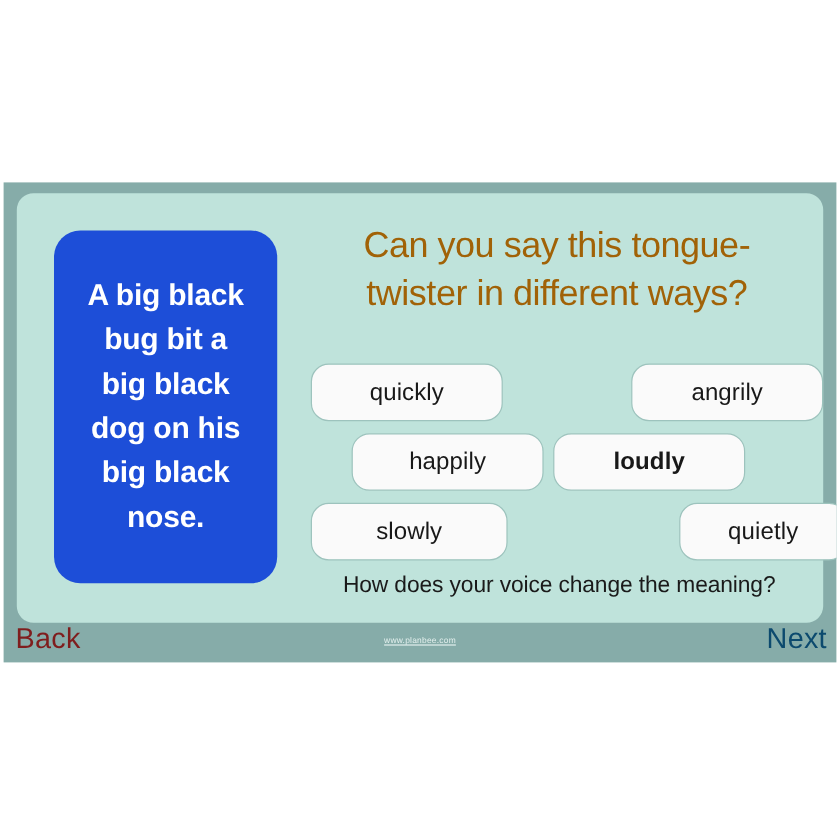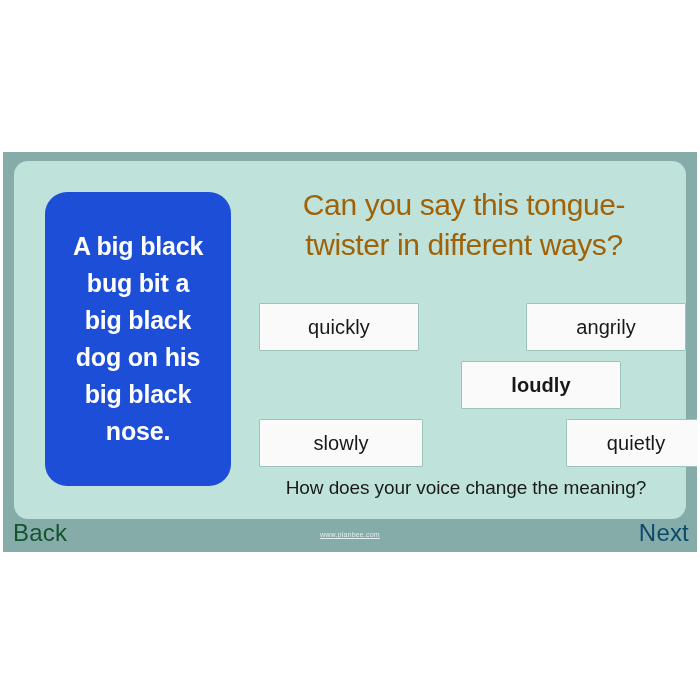--- a/index.html
+++ b/index.html
@@ -91,21 +91,21 @@
     letter-spacing: -0.4px;
     white-space: pre-line;
   }
 
   
   .pill {
     position: absolute;
     height: 48px;
     background: #fafafa;
     border: 1.6px solid #9dc3bd;
-    border-radius: 1px;
+    border-radius: 15px;
     display: flex;
     align-items: center;
     justify-content: center;
     box-sizing: border-box;
     color: #181818;
     font-size: 20px;
     letter-spacing: 0.1px;
   }
 
   .pill-0 { left: 13px;  top: 126px; width: 160px; }
@@ -124,21 +124,21 @@
     color: #1a1a1a;
     font-size: 19px;
     letter-spacing: -0.1px;
   }
 
   
   #nav-back {
     position: absolute;
     left: 10px;
     bottom: 5px;
-    color: #14532d;
+    color: #7f1d1d;
     font-size: 24px;
     letter-spacing: 0.2px;
   }
   #nav-next {
     position: absolute;
     right: 8px;
     bottom: 5px;
     color: #0c4a6e;
     font-size: 24px;
     letter-spacing: 0.2px;
@@ -175,20 +175,21 @@
 
       <div id="right-col">
 
         <div id="heading">Can you say this tongue-
 twister in different ways?</div>
 
         <div class="pill pill-0">quickly</div>
 
         <div class="pill pill-1">angrily</div>
 
+        <div class="pill pill-2">happily</div>
 
         <div class="pill pill-3">loudly</div>
 
         <div class="pill pill-4">slowly</div>
 
         <div class="pill pill-5">quietly</div>
 
         <div id="subquestion">How does your voice change the meaning?</div>
 
       </div>

